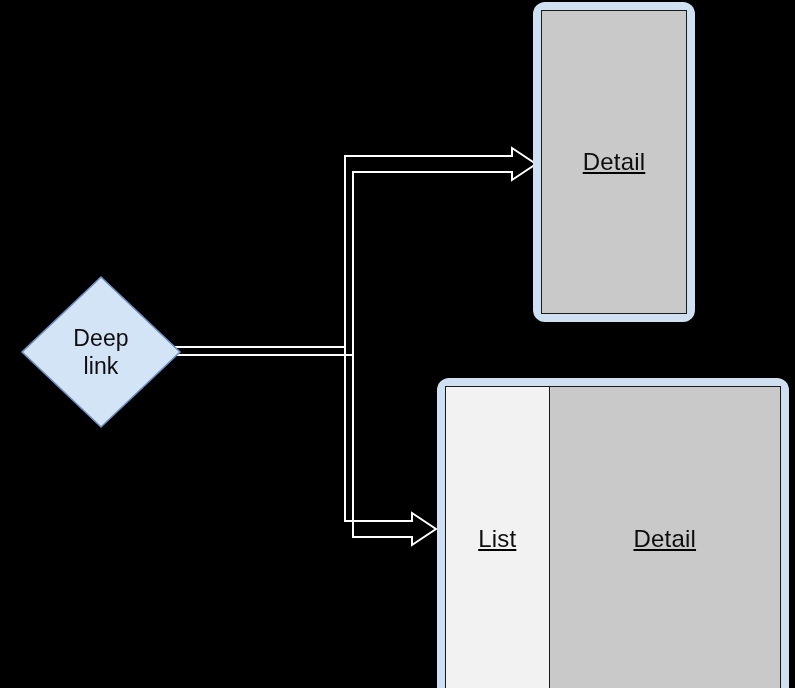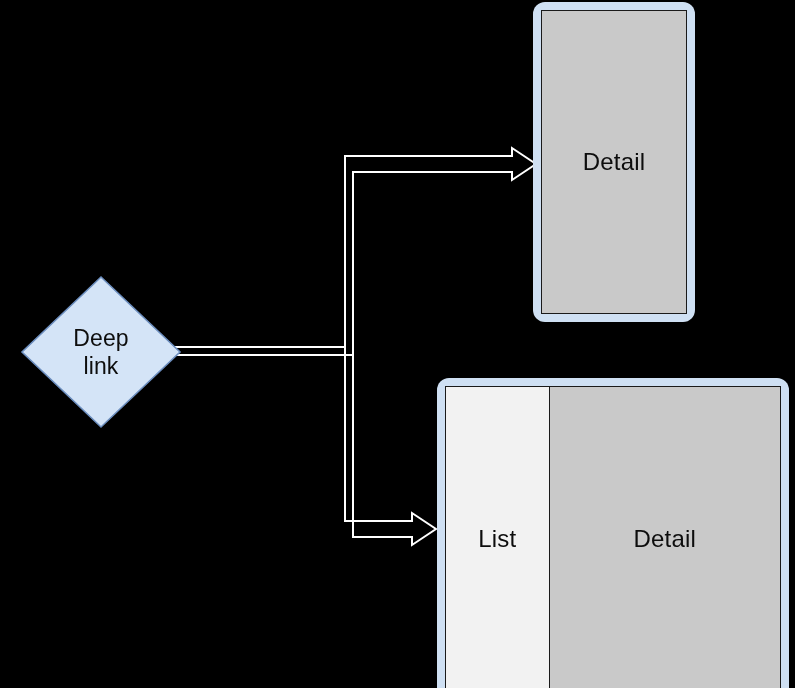--- a/index.html
+++ b/index.html
@@ -70,20 +70,21 @@
     box-shadow: 2px 3px 2px rgba(0,0,0,0.55);
   }
   .device-screen {
     width: 100%;
     height: 100%;
     box-sizing: border-box;
     border: 1.5px solid #1a1a1a;
     background: #c9c9c9;
     display: flex;
     overflow: hidden;
+    text-decoration: underline;
   }
   .screen-pane {
     display: flex;
     align-items: center;
     justify-content: center;
     box-sizing: border-box;
     height: 100%;
     color: #0d0d0d;
     font-size: 24px;
     letter-spacing: 0.2px;

